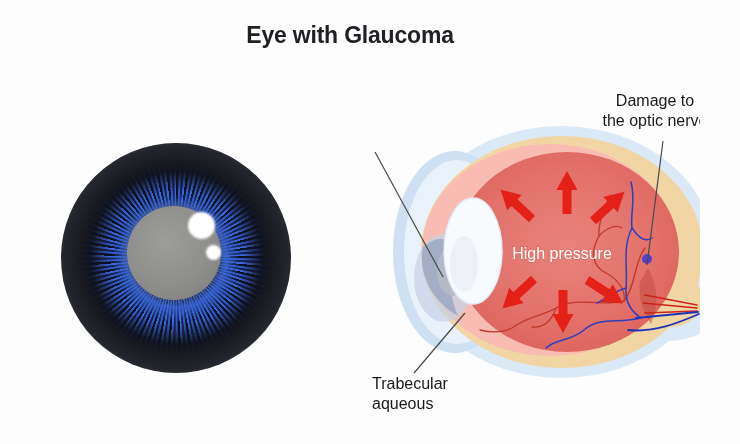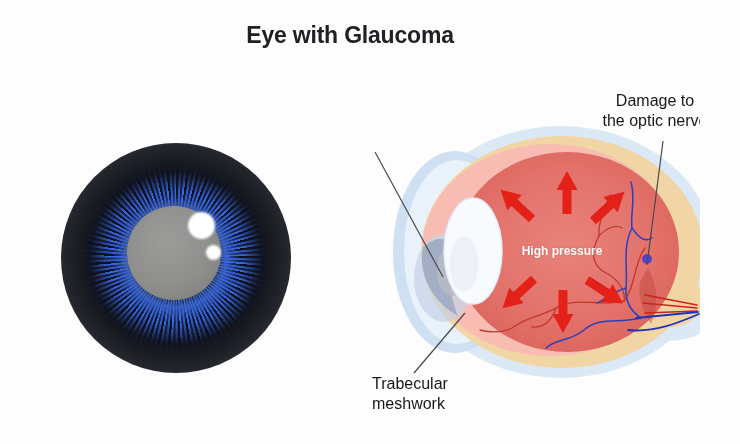--- a/index.html
+++ b/index.html
@@ -15,21 +15,21 @@
   }
   .label{
     position:absolute;font-size:16px;line-height:1.25;color:#18191b;
     white-space:pre-line;
   }
   .label-aqueous{left:267px;top:104px;width:220px;text-align:center;}
   .label-optic{left:565px;top:91px;width:180px;text-align:center;}
   .label-trabecular{left:372px;top:374px;width:120px;text-align:left;}
   .label-pressure{
     left:482px;top:244px;width:160px;text-align:center;
-    color:#ffffff;font-weight:bold;font-size:12px;z-index:6;
+    color:#ffffff;font-weight:normal;font-size:16px;z-index:6;
     text-shadow:0 0 2px rgba(180,40,30,.35);
   }
   
   .eye-front{
     position:absolute;left:61px;top:143px;width:230px;height:230px;border-radius:50%;
     background:
       radial-gradient(circle closest-side, rgba(16,18,26,0) 0 58%, rgba(16,18,26,.92) 75%, #181a20 83%, #26282f 100%),
       radial-gradient(circle closest-side, rgba(58,102,214,0) 0 36%, rgba(58,102,214,.85) 43%, rgba(46,90,200,0) 56%),
       repeating-conic-gradient(#0c1122 0deg 1.5deg, #2e5ac8 2.1deg 3.2deg, #16204a 3.8deg 4.9deg, #3a68d8 5.5deg 6.8deg);
     box-shadow: inset 0 0 0 2px rgba(40,42,50,.8);
@@ -146,16 +146,16 @@
     <g stroke="#4a4a4a" stroke-width="1.2">
       <line x1="375" y1="152" x2="443" y2="277"></line>
       <line x1="663" y1="141" x2="647" y2="265"></line>
       <line x1="414" y1="373" x2="465" y2="313"></line>
     </g>
   </svg>
 
   <div class="label label-optic">Damage to
 the optic nerve</div>
   <div class="label label-trabecular">Trabecular
-meshwork</div>
+aqueous</div>
   <div class="label label-pressure">High pressure</div>
 
 </div>
 
 </body></html>

